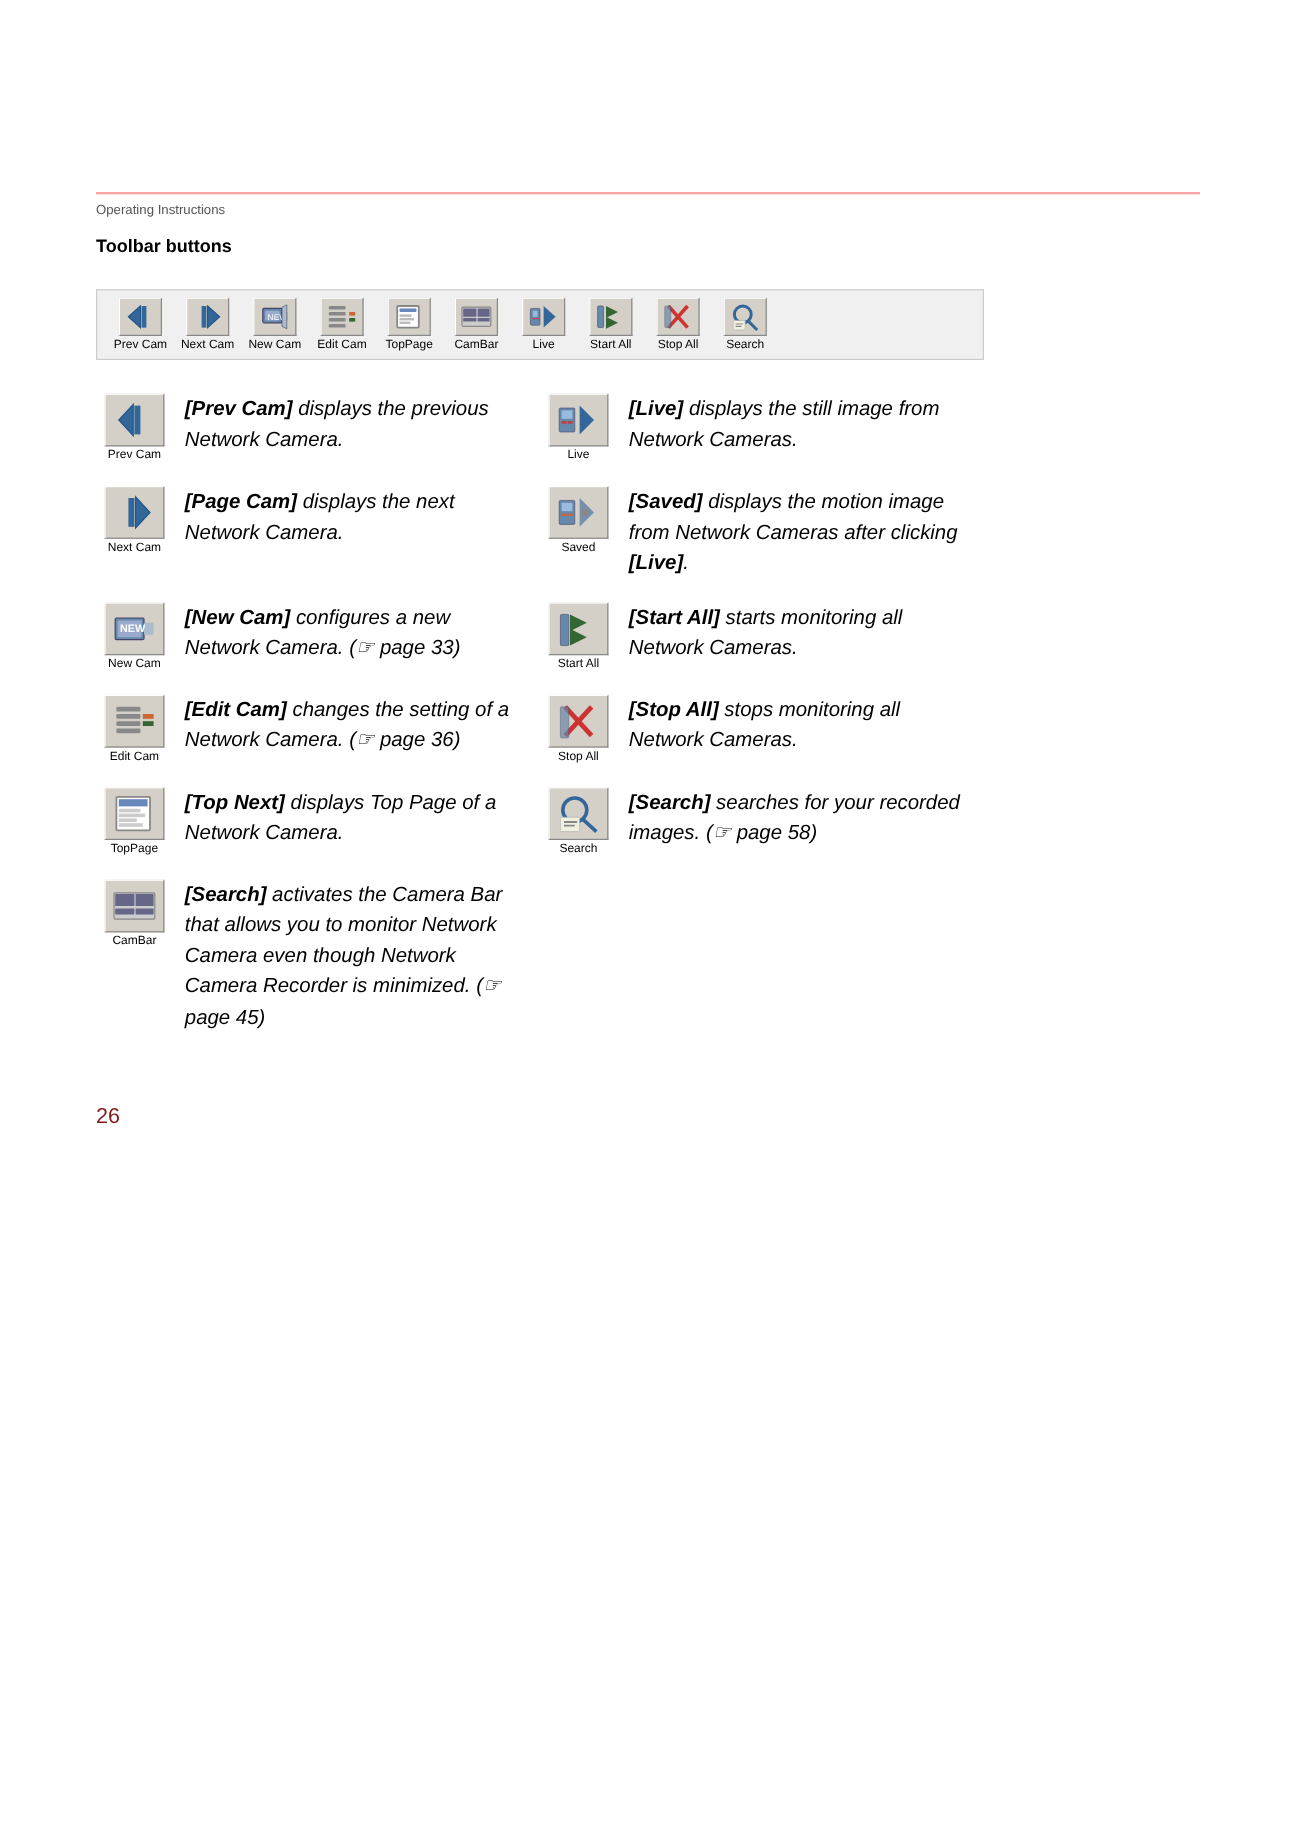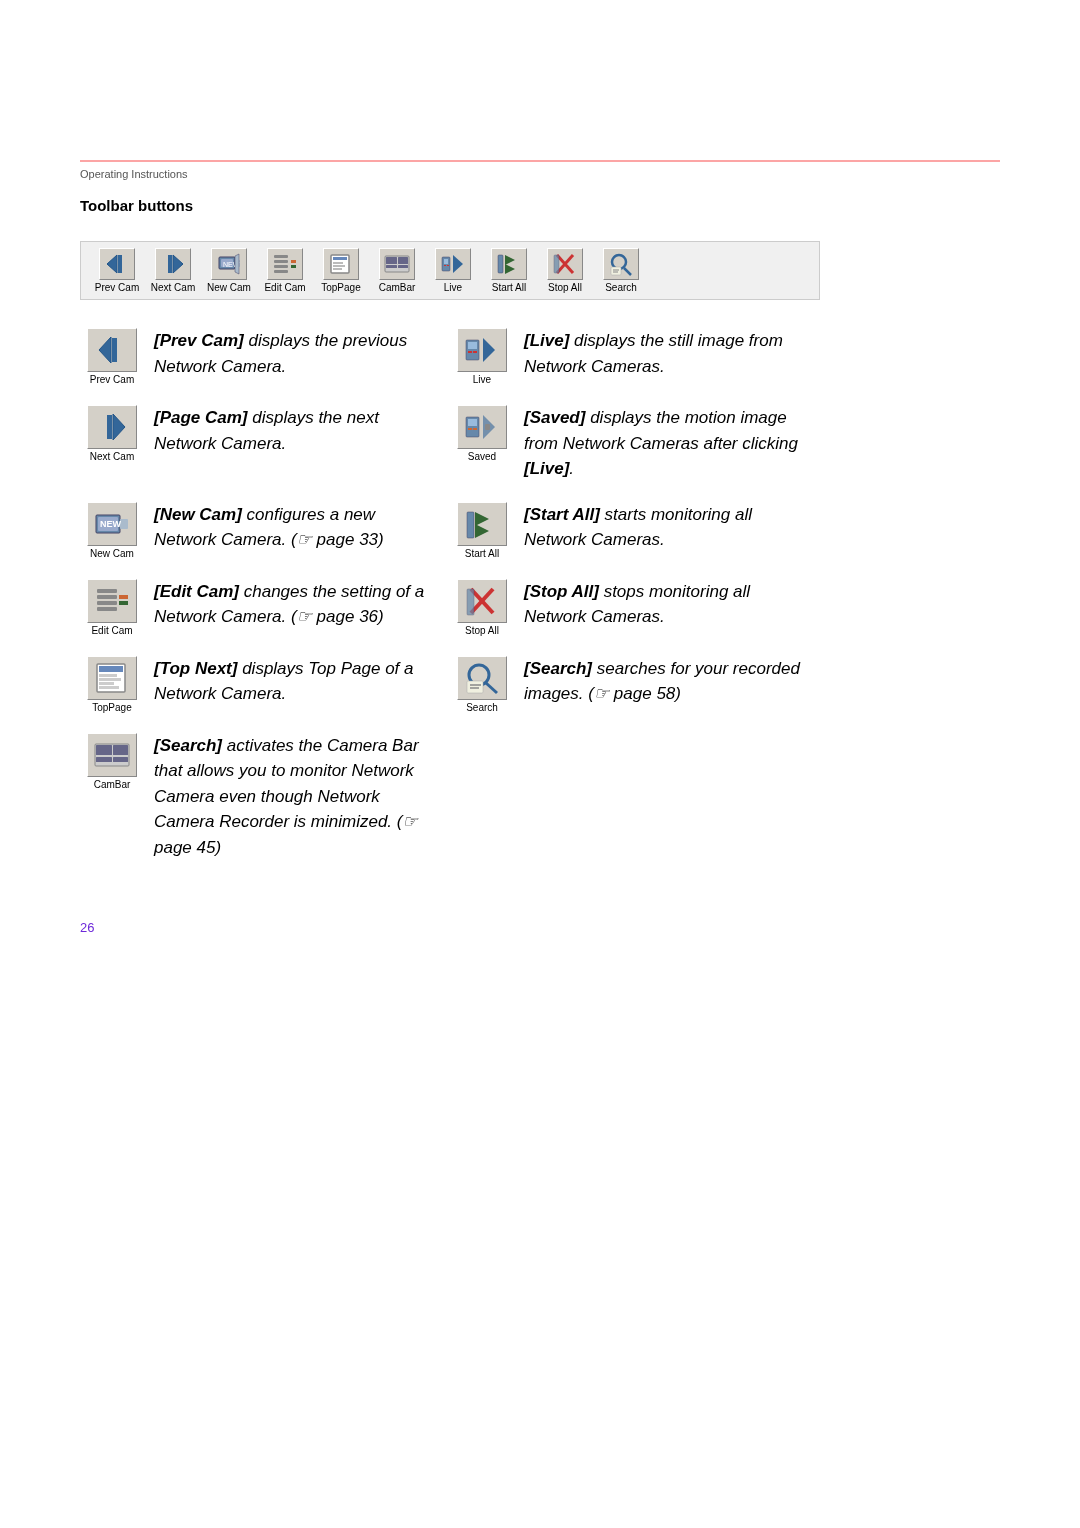--- a/index.html
+++ b/index.html
@@ -113,22 +113,22 @@
       line-height: 1.5;
       flex: 1;
       font-style: italic;
     }
     .entry-text b {
       font-weight: bold;
     }
 
     .page-footer {
       margin-top: 40px;
-      font-size: 13px;
-      color: #6d28d9;
+      font-size: 18px;
+      color: #7f1d1d;
     }
 
     
     svg.toolbar-svg {
       width: 28px;
       height: 26px;
     }
     svg.entry-svg {
       width: 38px;
       height: 34px;

